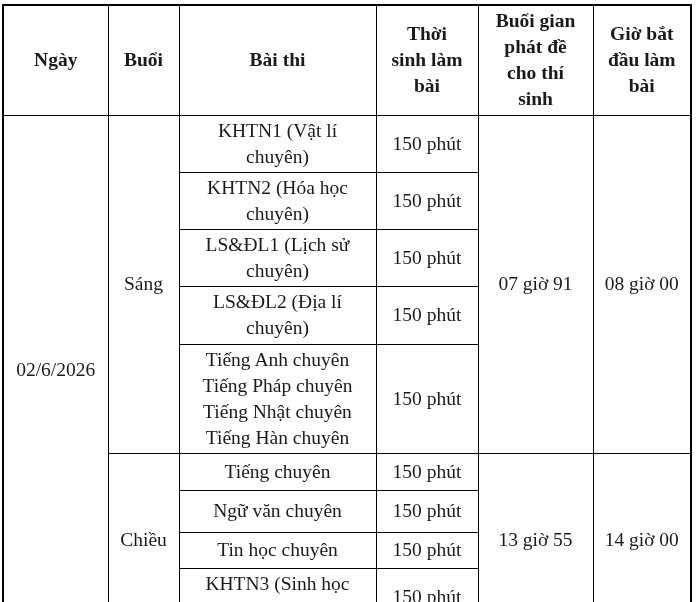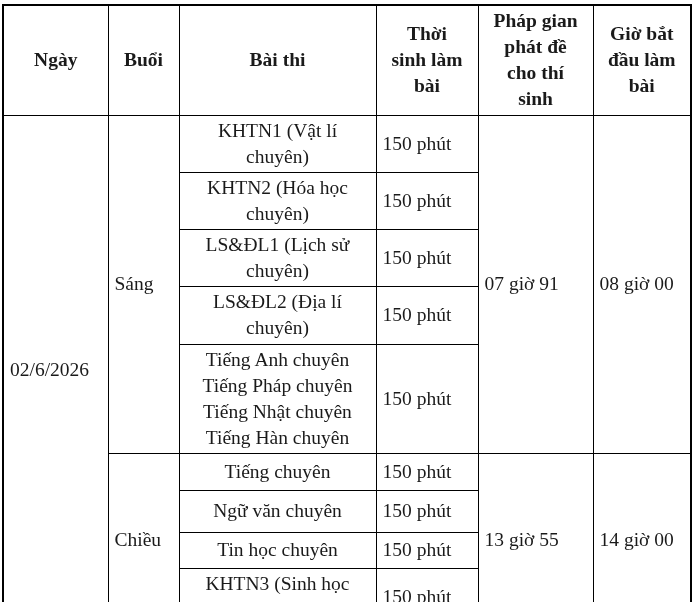--- a/index.html
+++ b/index.html
@@ -34,21 +34,21 @@
     font-size: 19.5px;
     line-height: 1.34;
     vertical-align: middle;
     overflow: hidden;
   }
   table.schedule th {
     font-weight: bold;
     text-align: center;
     white-space: pre-line;
   }
-  td.center { text-align: left; }
+  td.center { text-align: center; }
   td.bold   { font-weight: normal; }
   td.exam {
     text-align: center;
     padding-left: 9px;
     white-space: pre-line;
   }
   td.date-cell {
     font-size: 20px;
     padding-bottom: 38px; 
   }
@@ -68,21 +68,21 @@
     </colgroup>
 
     <tbody>
         <tr style="height:104px">
       <th>Ngày</th>
       <th>Buổi</th>
       <th>Bài thi</th>
       <th>Thời
 sinh làm
 bài</th>
-      <th>Pháp gian
+      <th>Buổi gian
 phát đề
 cho thí
 sinh</th>
       <th>Giờ bắt
 đầu làm
 bài</th>
     </tr>
 
     <tr style="height:52px">
       <td rowspan="9" class="center bold date-cell">02/6/2026</td>

